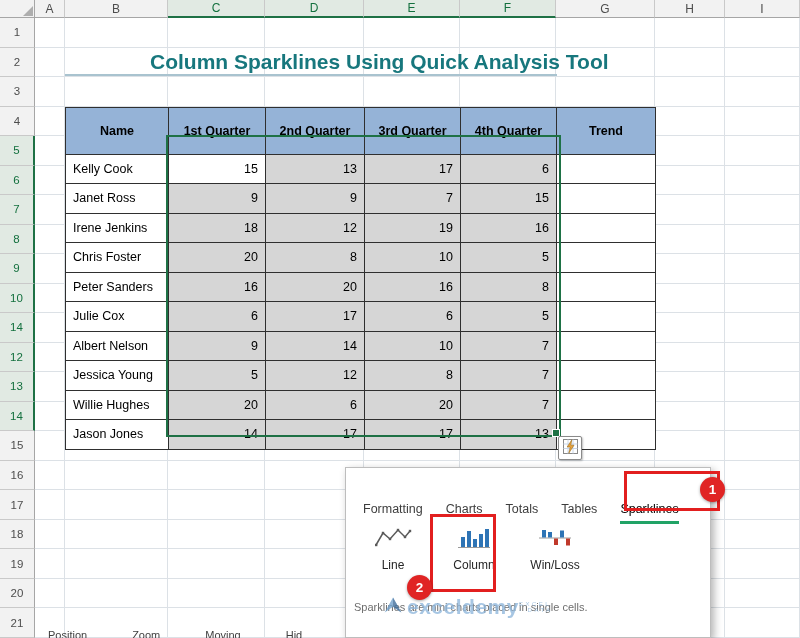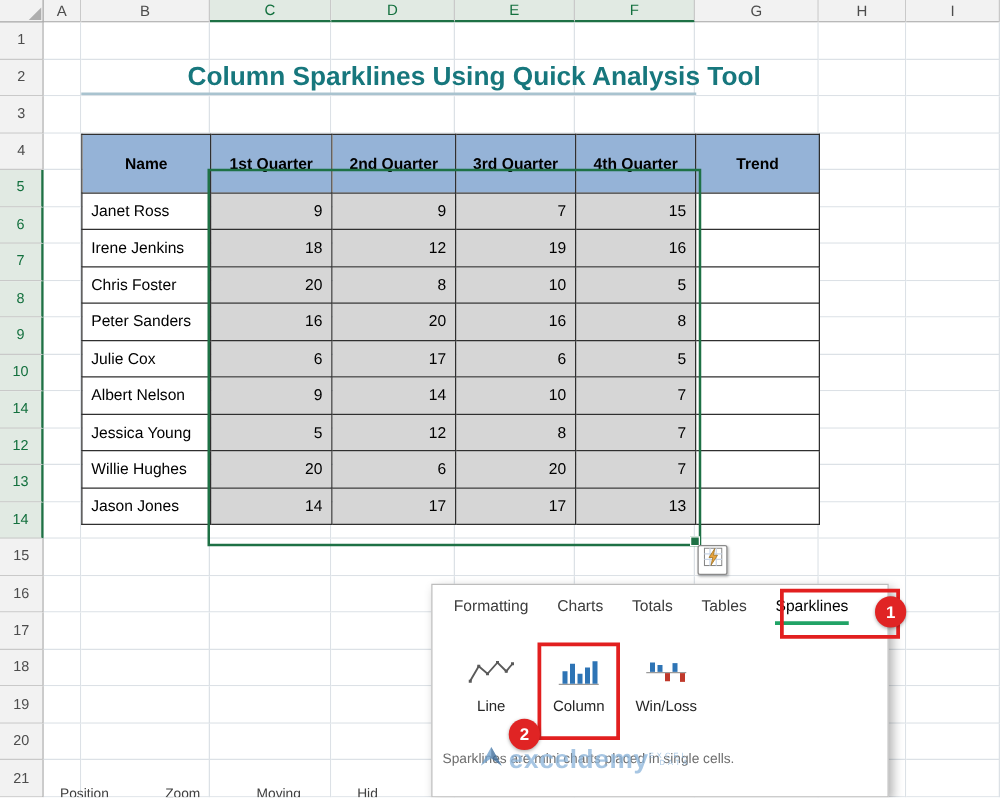--- a/index.html
+++ b/index.html
@@ -43,23 +43,23 @@
                  background:#1E7145; border:1px solid #fff; z-index:5; }
 
   .qa-button { position:absolute; left:558px; top:436px; width:22px; height:22px; background:#fff;
                border:1px solid #8a8a8a; border-radius:2px; box-shadow:1px 1px 2px rgba(0,0,0,.25);
                display:flex; align-items:center; justify-content:center; z-index:5; cursor:pointer; }
 
   
   .popup { position:absolute; left:345px; top:467px; width:366px; height:171px; background:#fff;
            border:1px solid #BDBDBD; box-shadow:3px 3px 8px rgba(0,0,0,.3); z-index:10; box-sizing:border-box; }
   .tabs { position:absolute; left:17px; top:10px; display:flex; gap:23px; }
-  .tab { font-size:12.5px; color:#3d3d3d; padding-bottom:5px; cursor:default; }
+  .tab { font-size:12.5px; color:#3d3d3d; padding-bottom:5px; cursor:default;margin-top:24px; }
   .tab.active { color:#000; border-bottom:3px solid #21A366;text-align:right; }
-  .options { position:absolute; left:20px; top:54px; display:flex; gap:16px; }
+  .options { position:absolute; left:20px; top:54px; display:flex; gap:27px; }
   .option { width:54px; display:flex; flex-direction:column; align-items:center; cursor:pointer; }
   .opt-icon { height:28px; display:flex; align-items:flex-end; }
   .opt-label { margin-top:8px; font-size:12px; color:#262626; }
   .tooltip { position:absolute; left:8px; top:133px; font-size:11px; color:#6e6e6e; white-space:nowrap; }
 
   
   .ann-box { position:absolute; border:3px solid #E21F1F; z-index:20; pointer-events:none; }
   #annTab { left:624px; top:471px; width:90px; height:34px; }
   #annOpt { left:430px; top:514px; width:60px; height:72px; }
   .badge { position:absolute; width:25px; height:25px; border-radius:50%; background:#E02424; color:#fff;
@@ -322,20 +322,28 @@
         <col style="width:99px">
     </colgroup>
     <tbody id="dataTableBody">
         <tr>
           <th>Name</th>
           <th>1st Quarter</th>
           <th>2nd Quarter</th>
           <th>3rd Quarter</th>
           <th>4th Quarter</th>
           <th>Trend</th>
+        </tr>
+        <tr>
+          <td class="name">Kelly Cook</td>
+          <td class="val active">15</td>
+          <td class="val">13</td>
+          <td class="val">17</td>
+          <td class="val">6</td>
+          <td class="trend"></td>
         </tr>
         <tr>
           <td class="name">Janet Ross</td>
           <td class="val">9</td>
           <td class="val">9</td>
           <td class="val">7</td>
           <td class="val">15</td>
           <td class="trend"></td>
         </tr>
         <tr>

